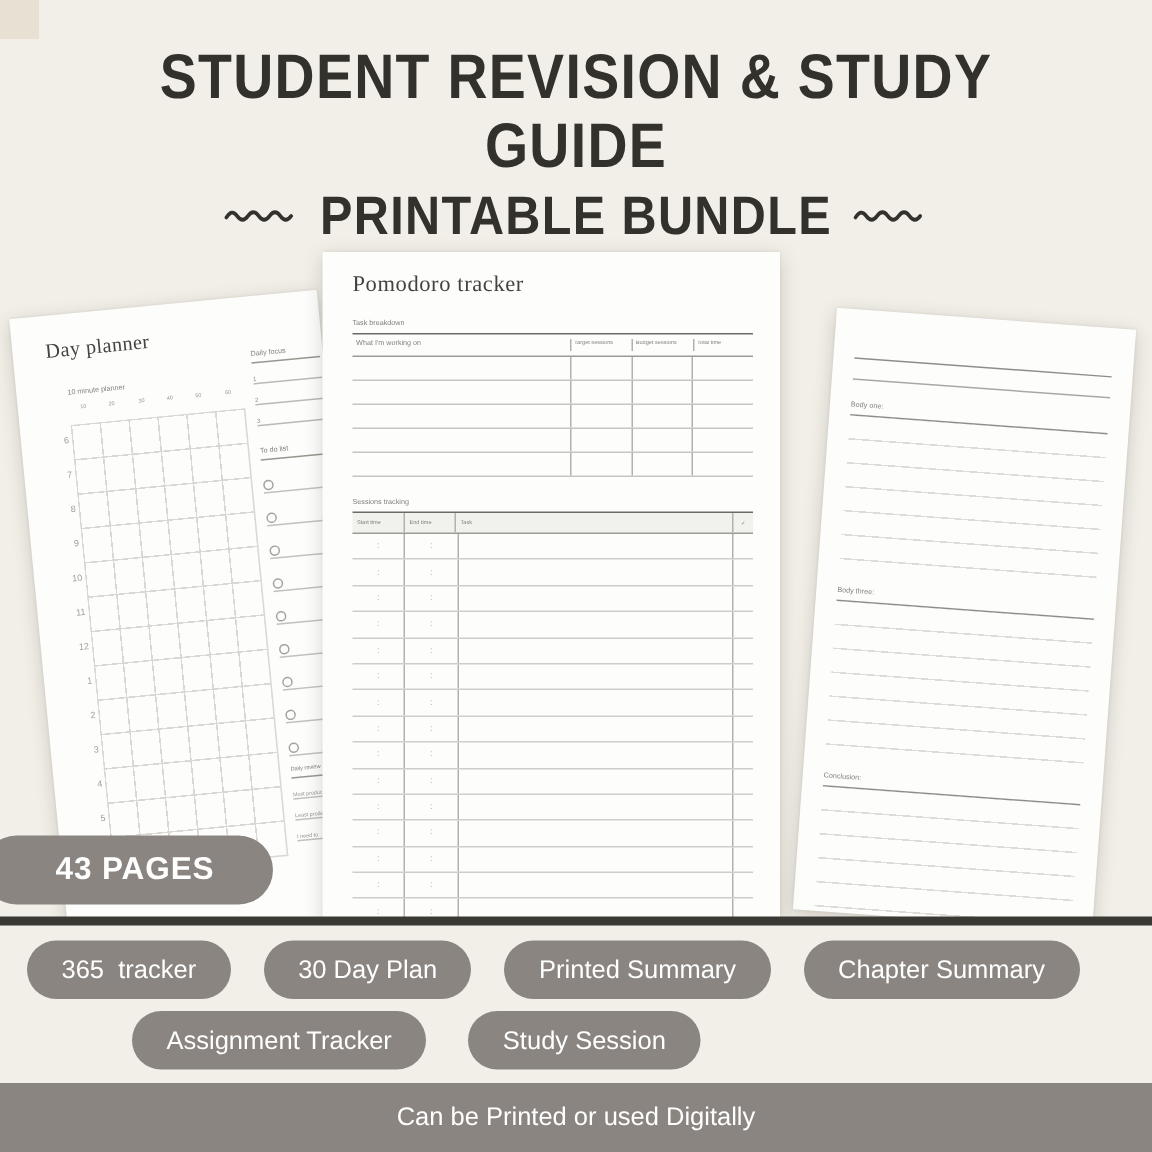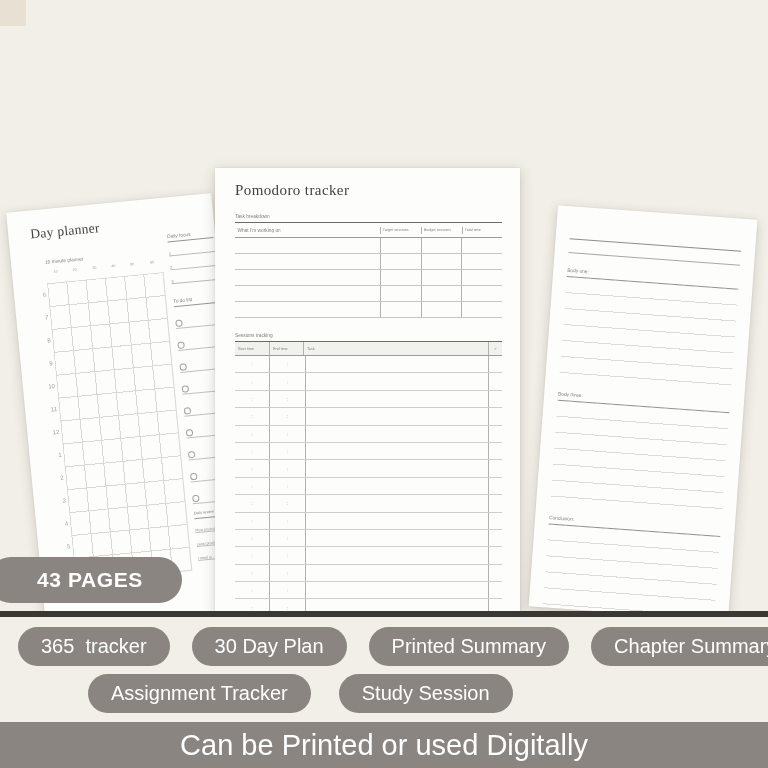--- a/index.html
+++ b/index.html
@@ -86,30 +86,42 @@
 
   
   .badge{position:absolute;left:-12px;top:557px;width:194px;height:46px;background:#8a8580;
          border-radius:26px;color:#fff;font-size:21px;font-weight:700;letter-spacing:.6px;
          display:flex;align-items:center;justify-content:center;padding-left:10px;box-sizing:border-box;z-index:5;}
   .darkbar{position:absolute;left:0;top:611px;width:768px;height:6px;background:#3a3934;z-index:6;}
   .pill-row{position:absolute;left:0;width:768px;display:flex;z-index:7;}
   .row1{top:627px;padding-left:18px;gap:22px;}
   .row2{top:674px;padding-left:88px;gap:28px;}
   .pill{height:39px;line-height:39px;background:#8a8580;border-radius:20px;color:#fff;
-        font-size:20px;padding:0 23px;white-space:pre;}
+        font-size:17px;padding:0 23px;white-space:pre;}
   .footer{position:absolute;left:0;top:722px;width:768px;height:46px;background:#8a8580;
-          display:flex;align-items:center;justify-content:center;color:#fff;font-size:29px;z-index:7;}
+          display:flex;align-items:center;justify-content:center;color:#fff;font-size:17px;z-index:7;}
 </style>
 </head>
 <body>
 
 <div class="stage">
   <div class="corner"></div>
 
+  <div class="title-wrap">
+    <h1 class="t1">STUDENT REVISION &amp; STUDY GUIDE</h1>
+    <div class="t2">
+      <svg class="squiggle" viewBox="0 0 58 14">
+        <path d="M3,8 Q7,2 11,7 T19,7 T27,7 T35,7 T43,7 T51,7"></path>
+      </svg>
+      <span>PRINTABLE BUNDLE</span>
+      <svg class="squiggle" viewBox="0 0 58 14">
+        <path d="M3,8 Q7,2 11,7 T19,7 T27,7 T35,7 T43,7 T51,7"></path>
+      </svg>
+    </div>
+  </div>
 
   <div class="mockups">
 
     <div class="paper dp">
       <div class="dp-title">Day planner</div>
       <div class="dp-grid-label t6">
         <span class="sc8">10 minute planner</span>
       </div>
       <div class="dp-grid-head">
 

